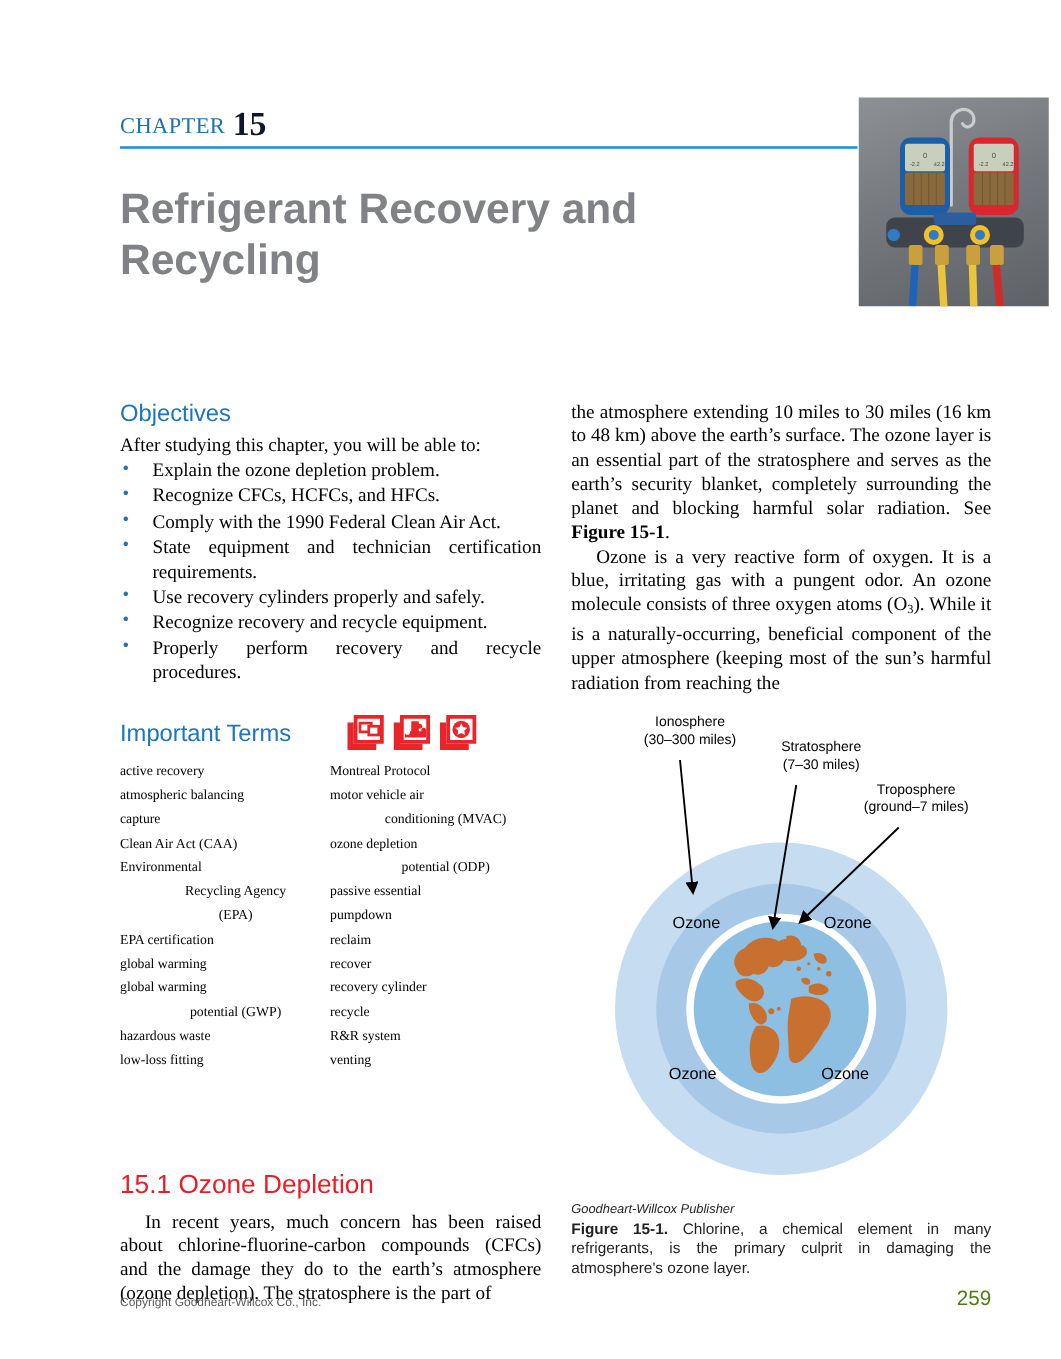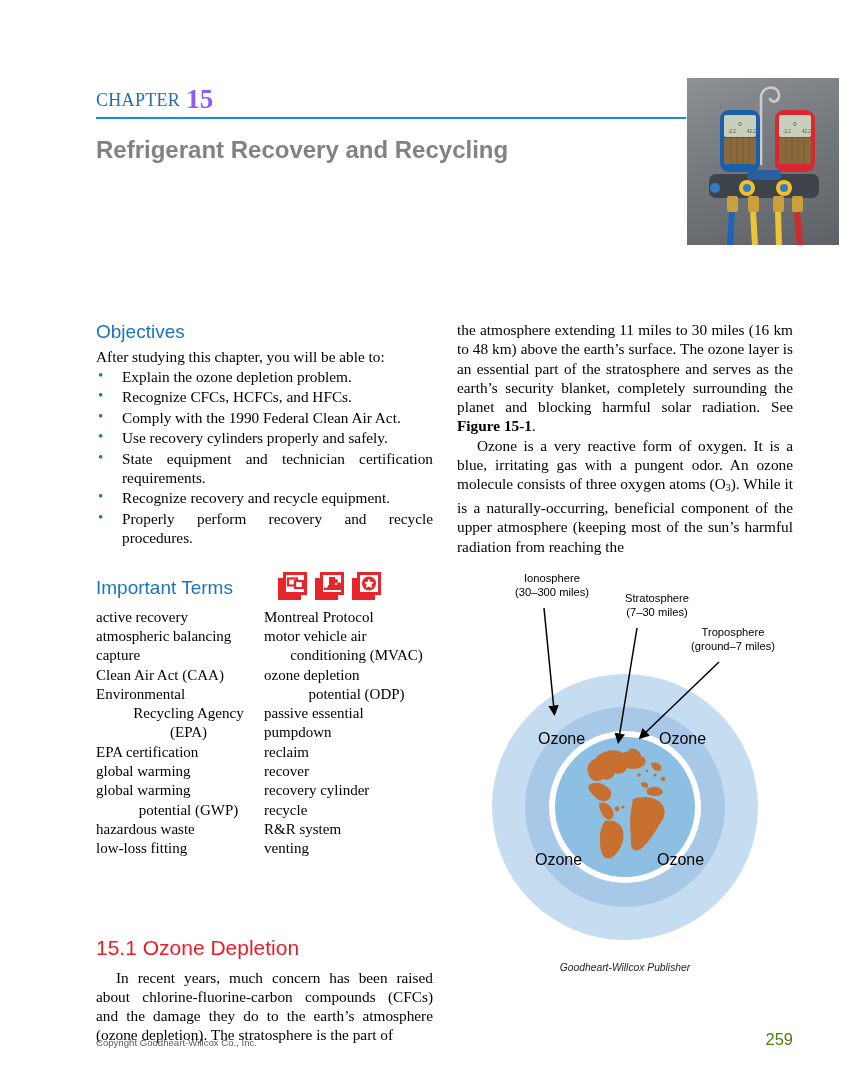--- a/index.html
+++ b/index.html
@@ -21,37 +21,37 @@
     font-size: 18px;
     color: #1f6fb2;
     letter-spacing: .3px;
     display:inline-block;
     vertical-align: baseline;
   }
   .chapter-number {
     font-family: "Liberation Serif", serif;
     font-weight: bold;
     font-size: 27px;
-    color: #8b5cf6;
+    color: #0f172a;
     display:inline-block;
     margin-left: 6px;
     vertical-align: baseline;
     position: relative;
     top: 2px;
   }
   .chapter-rule {
     height: 2px; background:#1a8fd8; margin-top: 4px; width: 590px;
   }
   .chapter-title {
     font-family: "Liberation Sans", sans-serif;
     font-weight: bold;
-    font-size: 24px;
+    font-size: 34px;
     line-height: 41px;
     color: #808285;
-    margin-top: 10px;
+    margin-top: 28px;
     width: 560px;
   }
 
   .hero-photo {
     position:absolute; left:687px; top:78px; width:152px; height:167px;
     background: linear-gradient(160deg,#8d9095 0%, #75787d 45%, #5e6165 100%);
     overflow:hidden;
   }
 
   
@@ -107,21 +107,21 @@
     position:absolute; right:0; top:0; width:24px; height:23px;
     background:#fff; border:3px solid #e8252a; box-sizing:border-box;
   }
   .term-icon .glyph { position:absolute; right:0; top:0; width:24px; height:23px; }
 
   .terms-grid {
     display:flex; gap:0; margin-top: 4px;
   }
   .terms-col { width:168px; }
   .terms-col div {
-    font-size: 15px; line-height: 19.3px; white-space:pre-wrap;
+    font-size: 11px; line-height: 19.3px; white-space:pre-wrap;
   }
   .terms-col div.cont { padding-left: 17px; text-align: center; }
 
   
   p.body {
     font-size: 15.3px;
     line-height: 19.3px;
     text-align: justify;
     margin: 0;
     text-indent: 20px;
@@ -153,33 +153,33 @@
     text-align:center;
     white-space:pre-line;
   }
   .lbl-iono   { left:30px;  top:2px;  width:130px; }
   .lbl-strato { left:140px; top:22px; width:120px; }
   .lbl-tropo  { left:216px; top:56px; width:120px; }
 
   .ozone-lbl {
     position:absolute;
     font-family: "Liberation Sans", sans-serif;
-    font-size: 16px; color:#000;
+    font-size: 13px; color:#000;
   }
   .oz-tl { left:81px;  top:160px; }
   .oz-tr { left:202px; top:160px; }
   .oz-bl { left:78px;  top:281px; }
   .oz-br { left:200px; top:281px; }
 
   .fig-credit {
     font-family:"Liberation Sans", sans-serif;
     font-style: italic;
     font-size: 10.3px;
     color:#231f20;
-    text-align:center;
+    text-align:left;
     margin-top: 2px;
   }
   .fig-caption {
     font-family:"Liberation Sans", sans-serif;
     font-size: 12.3px;
     line-height: 15.3px;
     text-align: justify;
     color:#231f20;
     margin-top: 3px;
   }
@@ -263,22 +263,22 @@
   </div>
 
   <div class="col-left">
 
     <h2 class="blue-head">Objectives</h2>
     <p class="intro-line">After studying this chapter, you will be able to:</p>
     <ul class="objectives">
       <li>Explain the ozone depletion problem.</li>
       <li>Recognize CFCs, HCFCs, and HFCs.</li>
       <li>Comply with the 1990  Federal Clean Air Act.</li>
+      <li>State equipment and technician certification requirements.</li>
       <li>Use recovery cylinders properly and safely.</li>
-      <li>State equipment and technician certification requirements.</li>
       <li>Recognize recovery and recycle equipment.</li>
       <li>Properly perform recovery and recycle procedures.</li>
     </ul>
 
     <div class="terms-head-row">
       <h2 class="blue-head">Important Terms</h2>
       <div class="term-icons">
 
         <div class="term-icon">
           <div class="back"></div>
@@ -343,21 +343,21 @@
     </div>
 
     <div class="sec-151">
       <h2 class="red-head">15.1 Ozone Depletion</h2>
       <p class="body">In recent years, much concern has been raised about chlorine-fluorine-carbon compounds (CFCs) and the damage they do to the earth’s atmosphere (ozone depletion). The stratosphere is the part of</p>
     </div>
 
   </div>
 
   <div class="col-right">
-    <p class="body noindent"><span>the atmosphere extending 11 miles to 30 miles (16 km to 48 km) above the earth’s surface. The ozone layer is an essential part of the stratosphere and serves as the earth’s security blanket, completely surrounding the planet and blocking harmful solar radiation. See </span><b class="figref">Figure 15-1</b><span>.</span></p>
+    <p class="body noindent"><span>the atmosphere extending 10 miles to 30 miles (16 km to 48 km) above the earth’s surface. The ozone layer is an essential part of the stratosphere and serves as the earth’s security blanket, completely surrounding the planet and blocking harmful solar radiation. See </span><b class="figref">Figure 15-1</b><span>.</span></p>
     <p class="body"><span>Ozone is a very reactive form of oxygen. It is a blue, irritating gas with a pungent odor. An ozone molecule consists of three oxygen atoms (O</span><sub>3</sub><span>). While it is a naturally-occurring, beneficial component of the upper atmosphere (keeping most of the sun’s harmful radiation from reaching the</span></p>
   </div>
 
   <div class="figure">
     <div class="fig-art">
 
       <div class="ring ring-outer"></div>
       <div class="ring ring-mid"></div>
       <div class="ring ring-white"></div>
       <div class="ring globe">
@@ -413,18 +413,19 @@
       <div class="fig-label lbl-tropo">Troposphere
 (ground–7 miles)</div>
 
       <div class="ozone-lbl oz-tl">Ozone</div>
       <div class="ozone-lbl oz-tr">Ozone</div>
       <div class="ozone-lbl oz-bl">Ozone</div>
       <div class="ozone-lbl oz-br">Ozone</div>
     </div>
 
     <div class="fig-credit">Goodheart-Willcox Publisher</div>
+    <div class="fig-caption"><b>Figure 15-1.</b><span> Chlorine, a chemical element in many refrigerants, is the primary culprit in damaging the atmosphere's ozone layer.</span></div>
   </div>
 
   <div class="footer-copy">Copyright Goodheart-Willcox Co., Inc.</div>
   <div class="footer-page">259</div>
 
 </div>
 
 </body></html>

